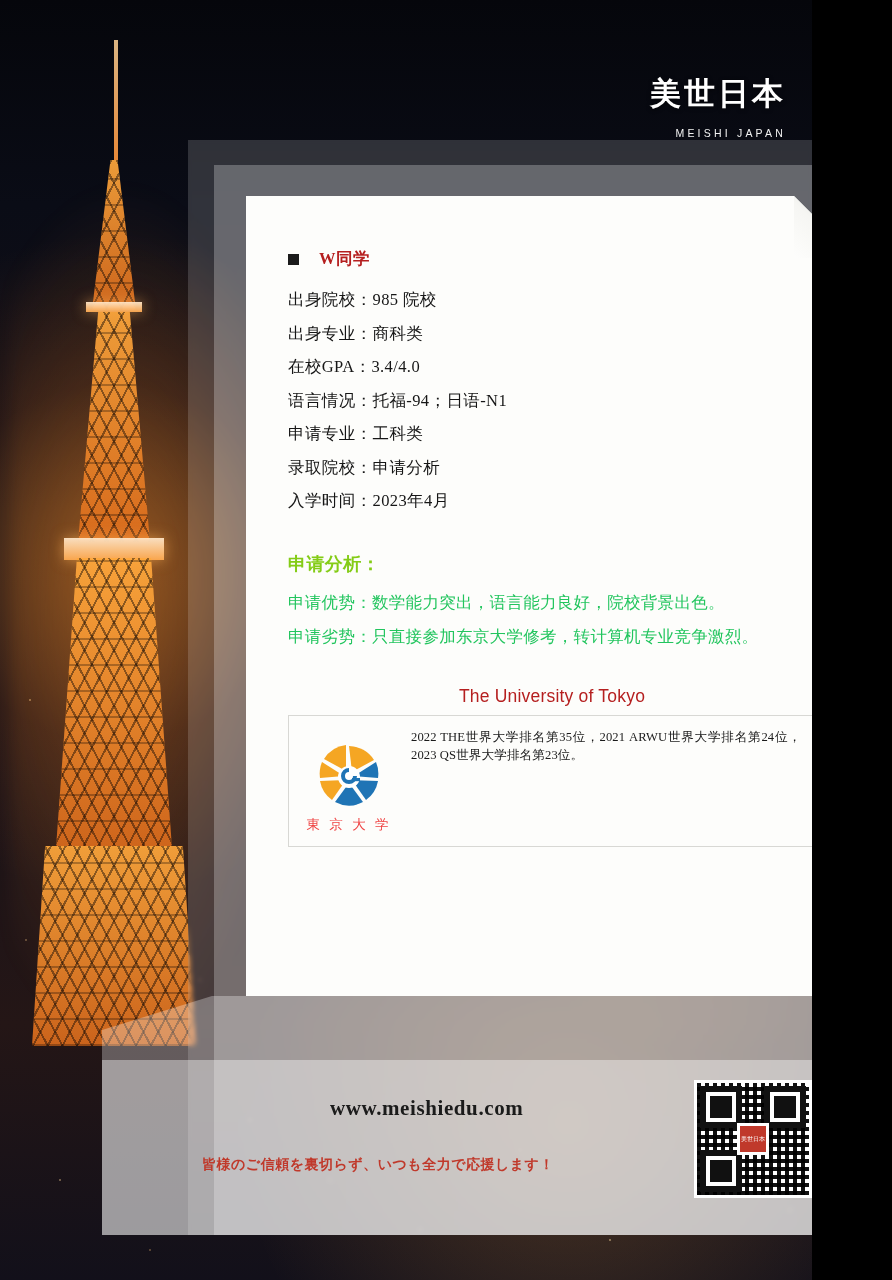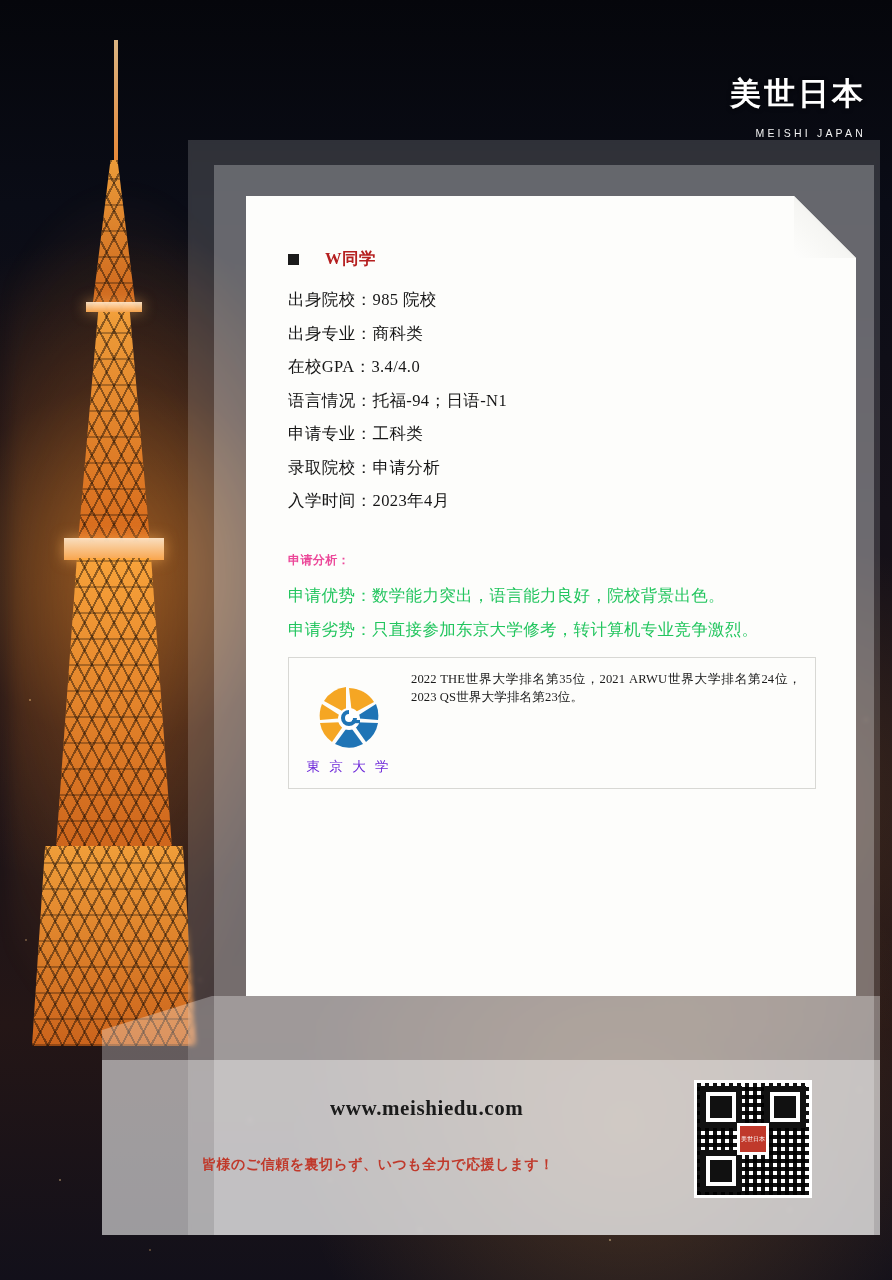--- a/index.html
+++ b/index.html
@@ -8,21 +8,21 @@
     background: #000;
   }
   body {
     width: 892px;
     height: 1280px;
     overflow: hidden;
     font-family: "Liberation Serif", serif;
   }
   .page {
     position: relative;
-    width: 892px;
+    width: 812px;
     height: 1280px;
     overflow: hidden;
     background: #0a0a10;
   }
 
   
   .bg {
     position: absolute;
     inset: 0;
     background:
@@ -179,21 +179,21 @@
     left: 246px; top: 196px;
     width: 610px; height: 800px;
     z-index: 6;
     box-sizing: border-box;
     padding: 52px 40px 0 42px;
     color: #1b1b1b;
   }
   .title-row {
     display: flex;
     align-items: center;
-    gap: 26px;
+    gap: 20px;
     margin-bottom: 22px;
   }
   .bullet-square {
     width: 11px; height: 11px;
     background: #1b1b1b;
     display: inline-block;
   }
   .student-name {
     color: #b51f1f;
     font-weight: 700;
@@ -204,23 +204,23 @@
     font-size: 16.5px;
     line-height: 1;
     margin-bottom: 17px;
     letter-spacing: .4px;
     color: #161616;
   }
   .info-line .val-red {
     color: #c0392b;
   }
   .section-head {
-    color: #ec4899;
+    color: #84cc16;
     font-weight: 700;
-    font-size: 12px;
+    font-size: 18px;
     margin-top: 42px;
     margin-bottom: 19px;
     letter-spacing: .4px;
   }
   .analysis-line {
     font-size: 16.5px;
     line-height: 1;
     margin-bottom: 18px;
     letter-spacing: .3px;
     color: #22c55e;
@@ -254,21 +254,21 @@
   .emblem-mark {
     width: 74px;
     height: 66px;
     margin: 0 auto 8px;
     position: relative;
   }
   .emblem-mark svg { display:block; }
   .emblem-name {
     font-size: 13.5px;
     letter-spacing: 3px;
-    color: #6d28d9;
+    color: #ef4444;
     white-space: nowrap;
   }
   .uni-text {
     font-size: 12.6px;
     line-height: 1.48;
     color: #1a1a1a;
     text-align: justify;
     letter-spacing: .1px;
   }
 
@@ -419,20 +419,21 @@
 
     <div class="section-head">申请分析：</div>
 
     <div class="analysis-line">
       <span>申请优势：</span><span>数学能力突出，语言能力良好，院校背景出色。</span>
     </div>
     <div class="analysis-line">
       <span>申请劣势：</span><span>只直接参加东京大学修考，转计算机专业竞争激烈。</span>
     </div>
 
+    <div class="uni-title">The University of Tokyo</div>
 
     <div class="uni-box">
       <div class="uni-emblem">
         <div class="emblem-mark">
           <svg viewBox="0 0 74 66" width="74" height="66" aria-hidden="true">
             <path d="M37 4 A30 30 0 0 1 62 18 L40 30 Z" fill="#f5a623"></path>
             <path d="M34 3 A30 30 0 0 0 12 17 L34 29 Z" fill="#f5a623"></path>
             <path d="M10 20 A30 30 0 0 0 8 36 L32 34 Z" fill="#f5a623"></path>
             <path d="M64 20 A30 30 0 0 1 66 36 L42 34 Z" fill="#1f74b5"></path>
             <path d="M8 39 A30 30 0 0 0 20 58 L34 38 Z" fill="#f5a623"></path>

